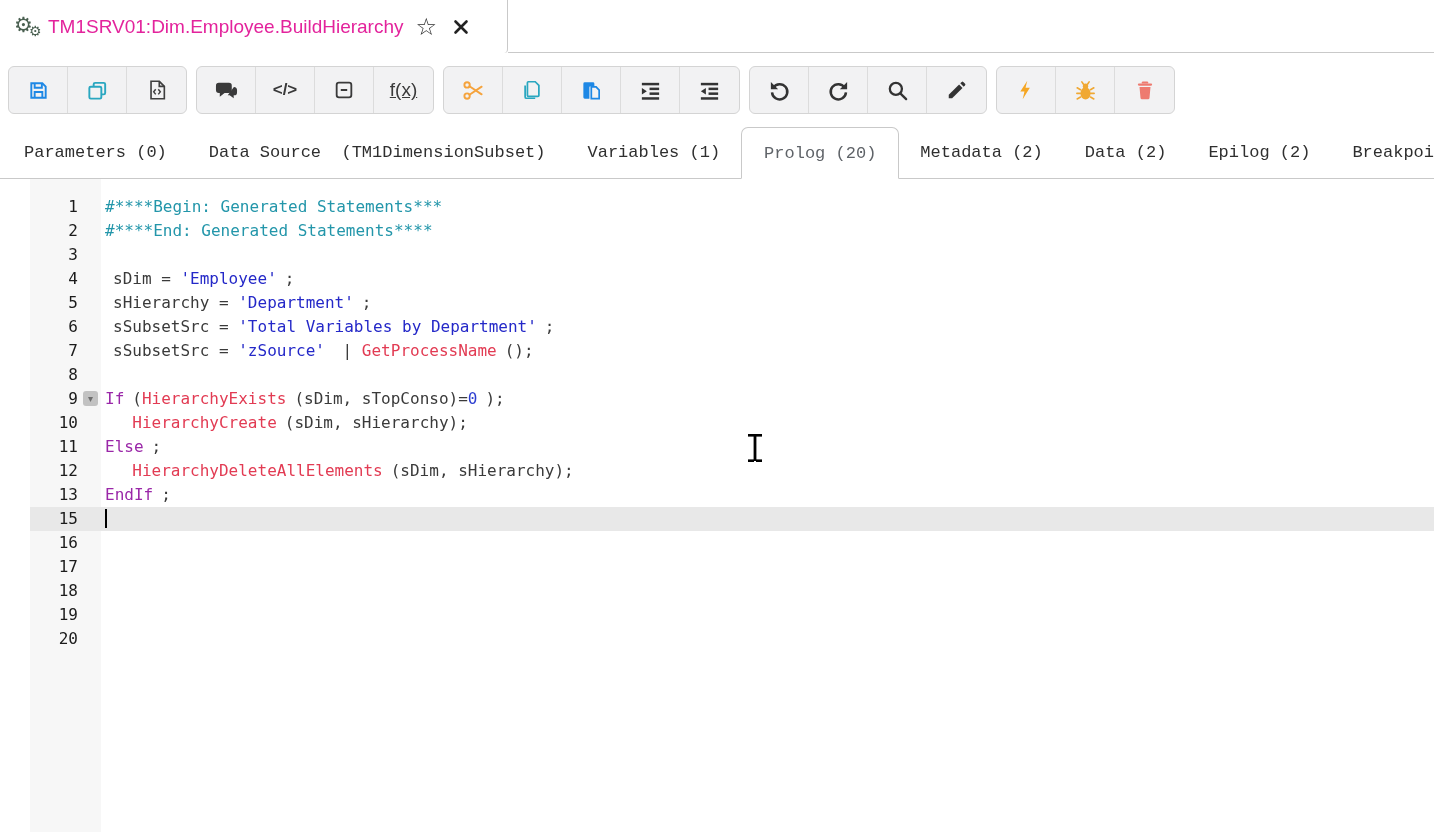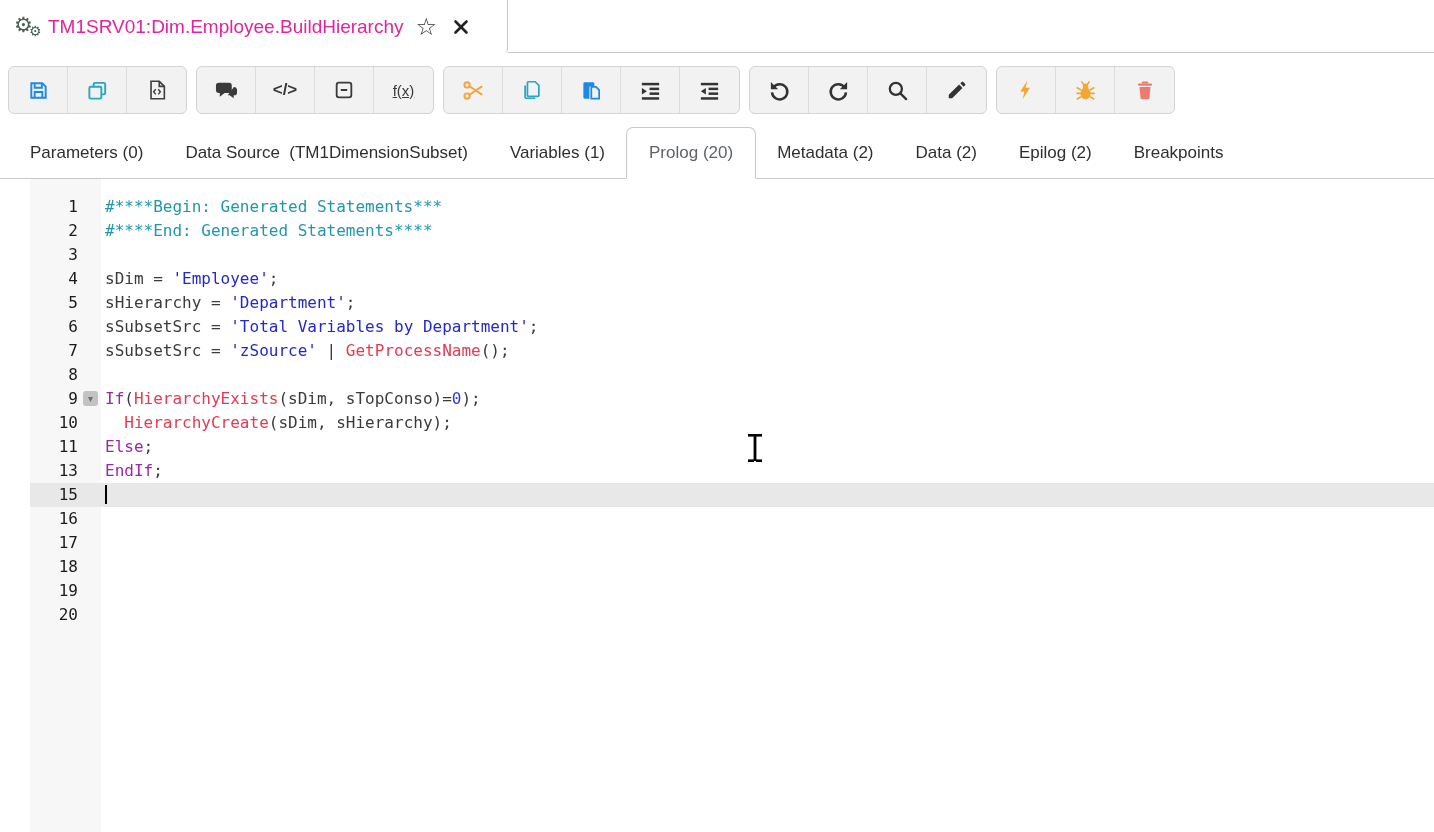--- a/index.html
+++ b/index.html
@@ -25,22 +25,22 @@
   .tb-group { display:flex; border:1px solid #d4d4d4; border-radius:6px; overflow:hidden; background:#f2f2f3; }
   .tb-btn { width:59px; height:46px; display:flex; align-items:center; justify-content:center;
     border-right:1px solid #dcdcdc; cursor:pointer; }
   .tb-btn:last-child { border-right:none; }
   .tb-ic { display:flex; align-items:center; justify-content:center; }
   .tb-ic svg { display:block; }
   .txt-ic { font-size:18px; color:currentColor; white-space:nowrap; }
   .toolbar-gap { height:13px; flex:none; }
 
   
-  .section-tabs { display:flex; align-items:stretch; height:52px; padding-left:9px;
-    border-bottom:1px solid #c9c9c9; flex:none; }
+  .section-tabs { display:flex; align-items:stretch; height:52px; padding-left:3px;
+    border-bottom:1px solid #c9c9c9; flex:none;font-family:Liberation Mono, monospace; }
   .stab { display:flex; align-items:center; padding:0 21px; font-size:17px; color:#2f2f2f;
     white-space:pre; cursor:pointer; }
   .stab.active { border:1px solid #c9c9c9; border-bottom:1px solid #fff; margin-bottom:-1px;
     border-radius:7px 7px 0 0; background:#fff; color:#5f6368; padding:0 22px; cursor:default; }
 
   
   .editor { position:relative; flex:1; background:#fff; overflow:hidden;
     font-family:"DejaVu Sans Mono","Liberation Mono",monospace; font-size:16px; }
   .gutter-bg { position:absolute; left:30px; top:0; width:71px; height:100%;
     background:var(--c-gutter); z-index:0; }
@@ -51,21 +51,21 @@
   .foldslot { width:27px; flex:none; position:relative; }
   .foldbtn { position:absolute; left:5px; top:4px; width:15px; height:15px; background:#c2c2c2;
     border-radius:3px; color:#6e6e6e; font-size:10px; line-height:15px; text-align:center;
     font-family:"Liberation Sans",sans-serif; cursor:pointer; }
   .codetext { flex:1; color:var(--c-plain); }
   .tk-cm { color:var(--c-comment); }
   .tk-st { color:var(--c-string);text-align:right; }
   .tk-nu { color:var(--c-number); }
   .tk-kw { color:var(--c-keyword); }
   .tk-fn { color:var(--c-func); }
-  .tk-pl { color:var(--c-plain); }
+  .tk-pl { color:var(--c-plain);margin-left:8px; }
   .caret { display:inline-block; width:2px; height:19px; background:#000; vertical-align:text-top; }
 
   .mouse-cursor { position:absolute; left:746px; top:433px; z-index:50; pointer-events:none; }
 </style>
 </head>
 <body>
 
 <div class="app">
 
   <div class="doc-tabbar">
@@ -133,21 +133,21 @@
         <div class="tb-btn" style="color: rgb(58, 58, 58);">
           <span class="tb-ic">
             <svg width="22" height="22" viewBox="0 0 24 24">
               <rect fill="none" stroke="currentColor" stroke-width="2" x="4" y="4" width="16" height="16" rx="2.5"></rect>
               <path fill="none" stroke="currentColor" stroke-width="2" d="M8.5 12h7"></path>
             </svg>
           </span>
         </div>
         <div class="tb-btn" style="color: rgb(58, 58, 58);">
           <span class="tb-ic">
-            <span class="txt-ic" style="font-size:15px;text-decoration:underline;">f(x)</span>
+            <span class="txt-ic" style="font-size:19px;text-decoration:underline;">f(x)</span>
           </span>
         </div>
       </div>
       <div class="tb-group">
         <div class="tb-btn" style="color: rgb(245, 163, 60);">
           <span class="tb-ic">
             <svg width="23" height="23" viewBox="0 0 24 24">
               <circle fill="none" stroke="currentColor" stroke-width="2" cx="5.3" cy="6.2" r="2.8"></circle>
               <circle fill="none" stroke="currentColor" stroke-width="2" cx="5.3" cy="17.8" r="2.8"></circle>
               <path fill="none" stroke="currentColor" stroke-width="2" stroke-linecap="round" d="M7.8 7.6 20.5 16M7.8 16.4 20.5 8"></path>
@@ -280,20 +280,21 @@
         <div class="line"><span class="ln">2</span><span class="foldslot"></span><span class="codetext"><span class="tk-cm">#****End: Generated Statements****</span></span></div>
         <div class="line"><span class="ln">3</span><span class="foldslot"></span><span class="codetext"></span></div>
         <div class="line"><span class="ln">4</span><span class="foldslot"></span><span class="codetext"><span class="tk-pl">sDim = </span><span class="tk-st">'Employee'</span><span class="tk-pl">;</span></span></div>
         <div class="line"><span class="ln">5</span><span class="foldslot"></span><span class="codetext"><span class="tk-pl">sHierarchy = </span><span class="tk-st">'Department'</span><span class="tk-pl">;</span></span></div>
         <div class="line"><span class="ln">6</span><span class="foldslot"></span><span class="codetext"><span class="tk-pl">sSubsetSrc = </span><span class="tk-st">'Total Variables by Department'</span><span class="tk-pl">;</span></span></div>
         <div class="line"><span class="ln">7</span><span class="foldslot"></span><span class="codetext"><span class="tk-pl">sSubsetSrc = </span><span class="tk-st">'zSource'</span><span class="tk-pl"> | </span><span class="tk-fn">GetProcessName</span><span class="tk-pl">();</span></span></div>
         <div class="line"><span class="ln">8</span><span class="foldslot"></span><span class="codetext"></span></div>
         <div class="line"><span class="ln">9</span><span class="foldslot"><span class="foldbtn">▾</span></span><span class="codetext"><span class="tk-kw">If</span><span class="tk-pl">(</span><span class="tk-fn">HierarchyExists</span><span class="tk-pl">(sDim, sTopConso)=</span><span class="tk-nu">0</span><span class="tk-pl">);</span></span></div>
         <div class="line"><span class="ln">10</span><span class="foldslot"></span><span class="codetext"><span class="tk-pl">  </span><span class="tk-fn">HierarchyCreate</span><span class="tk-pl">(sDim, sHierarchy);</span></span></div>
         <div class="line"><span class="ln">11</span><span class="foldslot"></span><span class="codetext"><span class="tk-kw">Else</span><span class="tk-pl">;</span></span></div>
+        <div class="line"><span class="ln">12</span><span class="foldslot"></span><span class="codetext"><span class="tk-pl">  </span><span class="tk-fn">HierarchyDeleteAllElements</span><span class="tk-pl">(sDim, sHierarchy);</span></span></div>
         <div class="line"><span class="ln">13</span><span class="foldslot"></span><span class="codetext"><span class="tk-kw">EndIf</span><span class="tk-pl">;</span></span></div>
         <div class="line active"><span class="ln">15</span><span class="foldslot"></span><span class="codetext"><span class="caret"></span></span></div>
         <div class="line"><span class="ln">16</span><span class="foldslot"></span><span class="codetext"></span></div>
         <div class="line"><span class="ln">17</span><span class="foldslot"></span><span class="codetext"></span></div>
         <div class="line"><span class="ln">18</span><span class="foldslot"></span><span class="codetext"></span></div>
         <div class="line"><span class="ln">19</span><span class="foldslot"></span><span class="codetext"></span></div>
         <div class="line"><span class="ln">20</span><span class="foldslot"></span><span class="codetext"></span></div>
       </div>
   </div>
 

